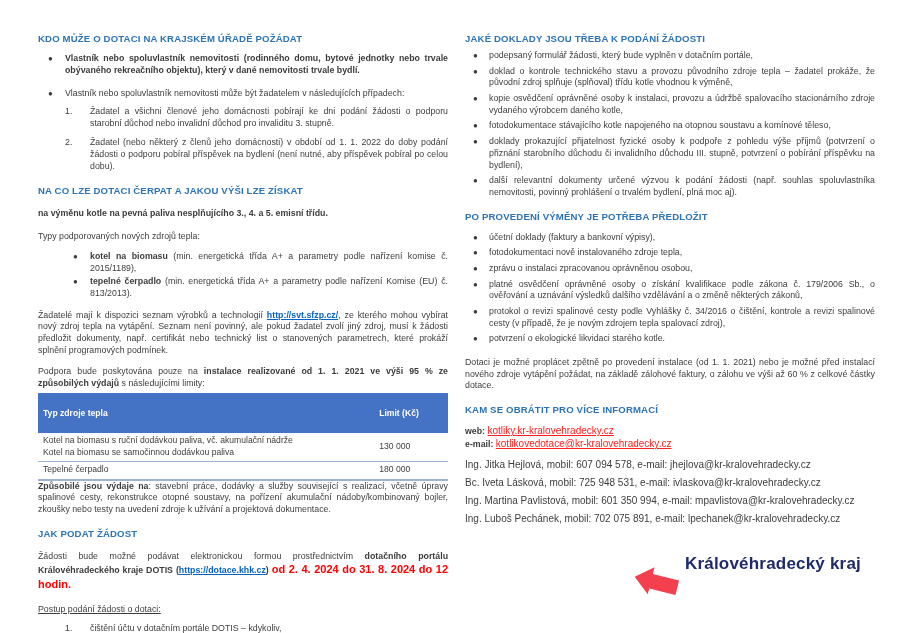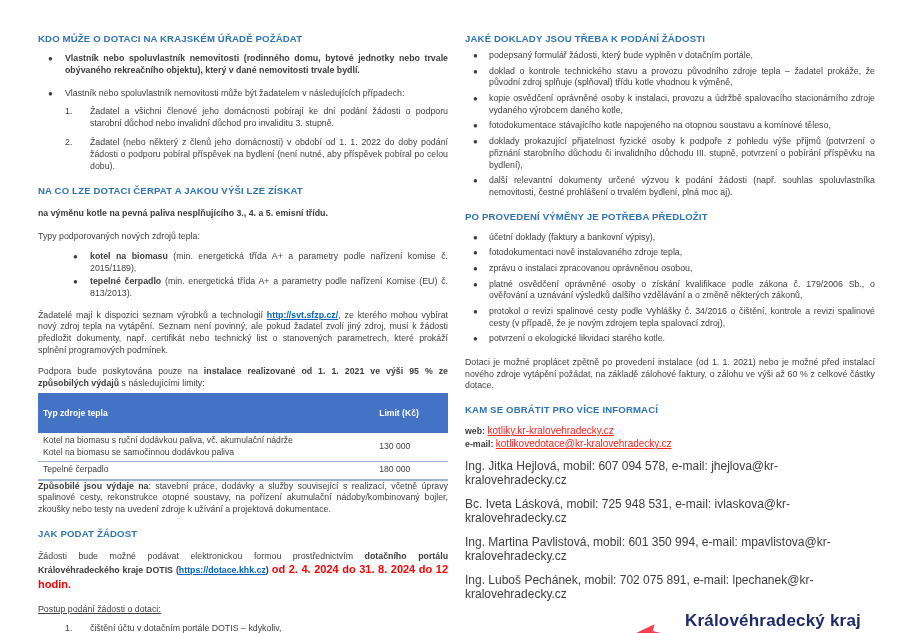--- a/index.html
+++ b/index.html
@@ -52,24 +52,24 @@
   .col-limit { width: 18%; }
 
   a.blue-link { color: #0563c1; font-weight: 700; text-decoration: underline; font-size: 8.8px; cursor: pointer; }
   .red-big { color: #ff0000; font-weight: 700; font-size: 11px; }
 
   
   .contact-line { font-size: 8.8px; margin: 0 0 2px 0; }
   .contact-line .lbl { font-weight: 700; color: #3d3d3d; }
   a.red-link { color: #ff1f1f; font-weight: 400; text-decoration: underline; font-size: 10px; cursor: pointer; }
   .red-phone { color: #ff1f1f; font-weight: 700; font-size: 11px; }
-  .person-line { font-size: 12px; margin: 10px 0 7px 0; }
-
-  
-  .logo { display: flex; justify-content: flex-end; align-items: flex-start; margin-top: 10px; padding-right: 14px; }
+  .person-line { font-size: 10px; margin: 4px 0 7px 0; }
+
+  
+  .logo { display: flex; justify-content: flex-end; align-items: flex-start; margin-top: 30px; padding-right: 14px; }
   .logo-arrow { margin: 13px 2px 0 0; }
   .logo-text { font-size: 17px; font-weight: 700; color: #1f2a6b; letter-spacing: 0.2px; }
 
   
   .mb2 { margin-bottom: 2px; } .mb4 { margin-bottom: 4px; } .mb6 { margin-bottom: 6px; }
   .mb8 { margin-bottom: 8px; } .mb10 { margin-bottom: 10px; } .mb12 { margin-bottom: 12px; }
   .mb13 { margin-bottom: 9px; }
 </style>
 </head>
 <body>
@@ -176,21 +176,21 @@
     <div class="brow tight mb4">
         <span class="bmark">●</span>
         <p class="body-txt">fotodokumentace stávajícího kotle napojeného na otopnou soustavu a komínové těleso,</p>
       </div>
     <div class="brow tight mb4">
         <span class="bmark">●</span>
         <p class="body-txt">doklady prokazující přijatelnost fyzické osoby k podpoře z pohledu výše příjmů (potvrzení o přiznání starobního důchodu či invalidního důchodu III. stupně, potvrzení o pobírání příspěvku na bydlení),</p>
       </div>
     <div class="brow tight mb12">
         <span class="bmark">●</span>
-        <p class="body-txt">další relevantní dokumenty určené výzvou k podání žádosti (např. souhlas spoluvlastníka nemovitosti, čestné prohlášení o trvalém bydlení, plná moc aj).</p>
+        <p class="body-txt">další relevantní dokumenty určené výzvou k podání žádosti (např. souhlas spoluvlastníka nemovitosti, povinný prohlášení o trvalém bydlení, plná moc aj).</p>
       </div>
 
     <h2 class="sec-heading mb10">PO PROVEDENÍ VÝMĚNY JE POTŘEBA PŘEDLOŽIT</h2>
 
     <div class="brow tight mb4">
         <span class="bmark">●</span>
         <p class="body-txt">účetní doklady (faktury a bankovní výpisy),</p>
       </div>
     <div class="brow tight mb4">
         <span class="bmark">●</span>

